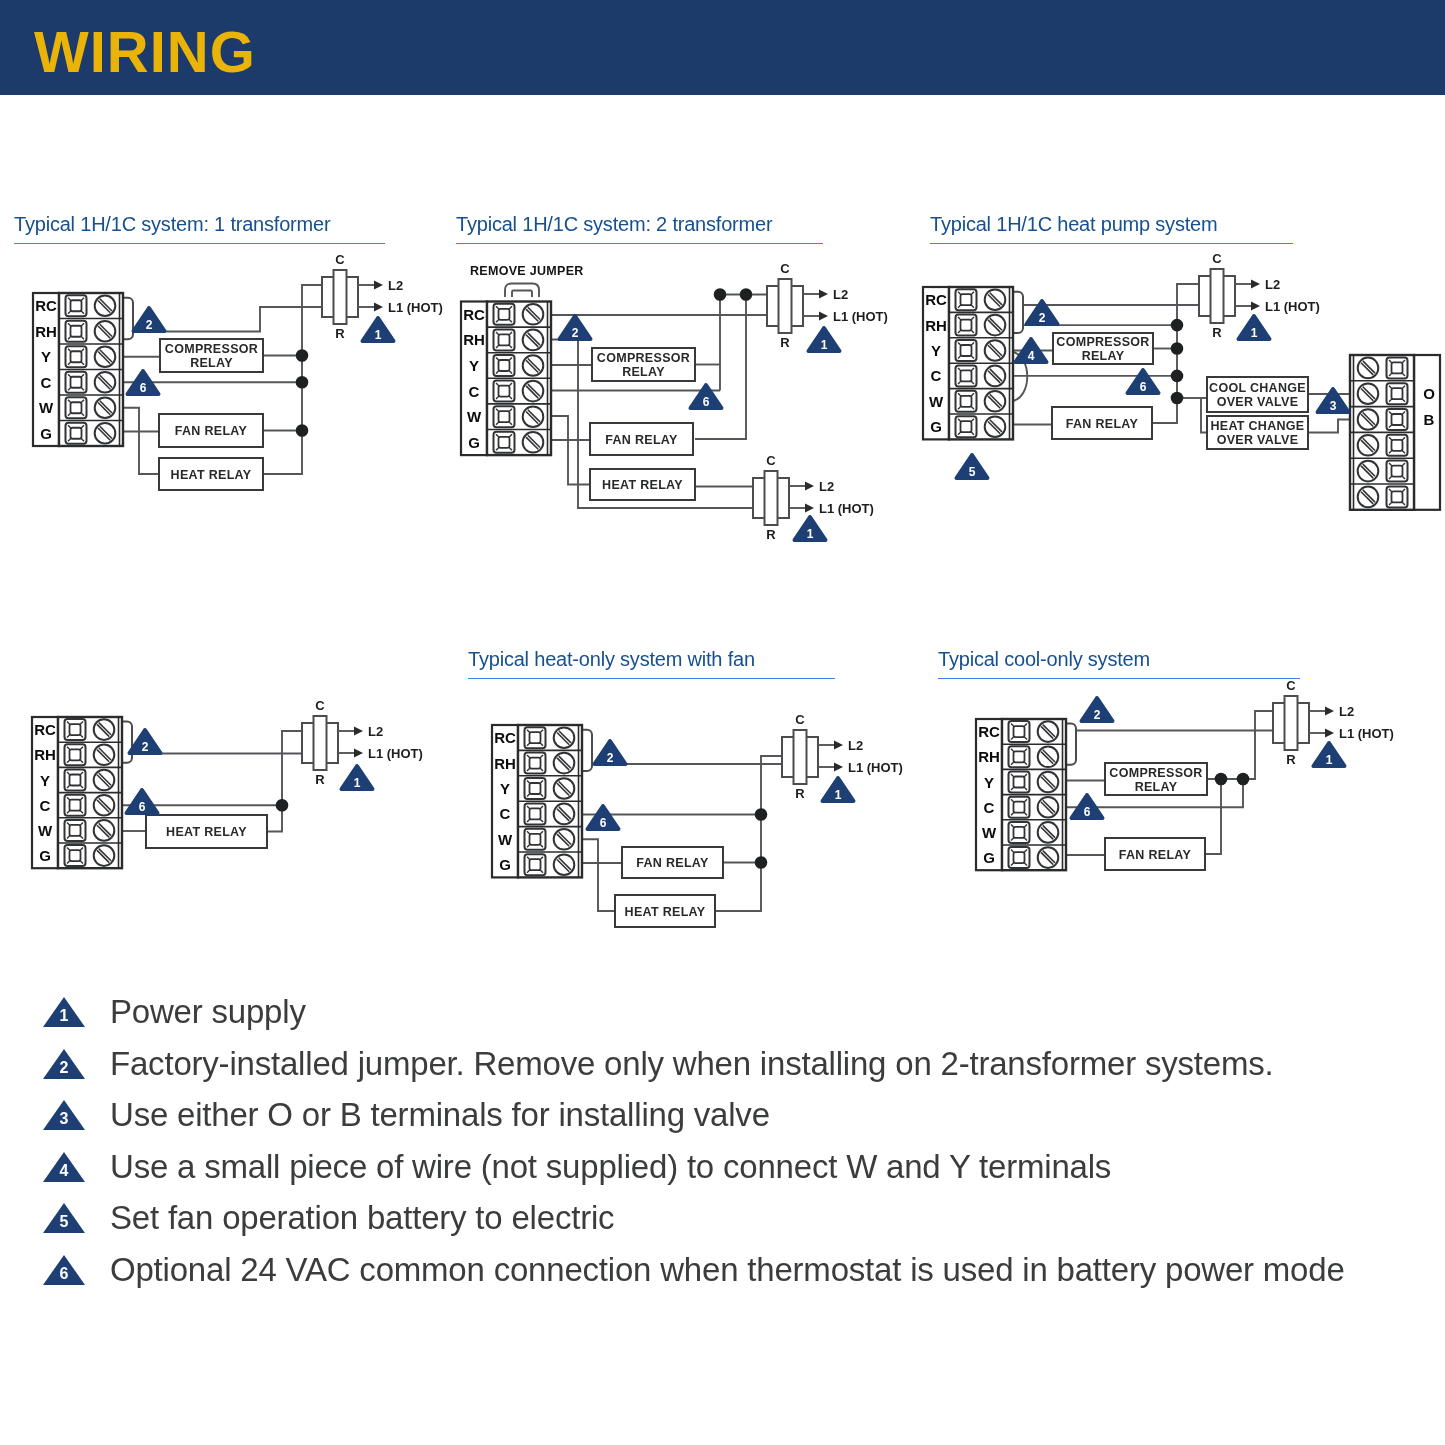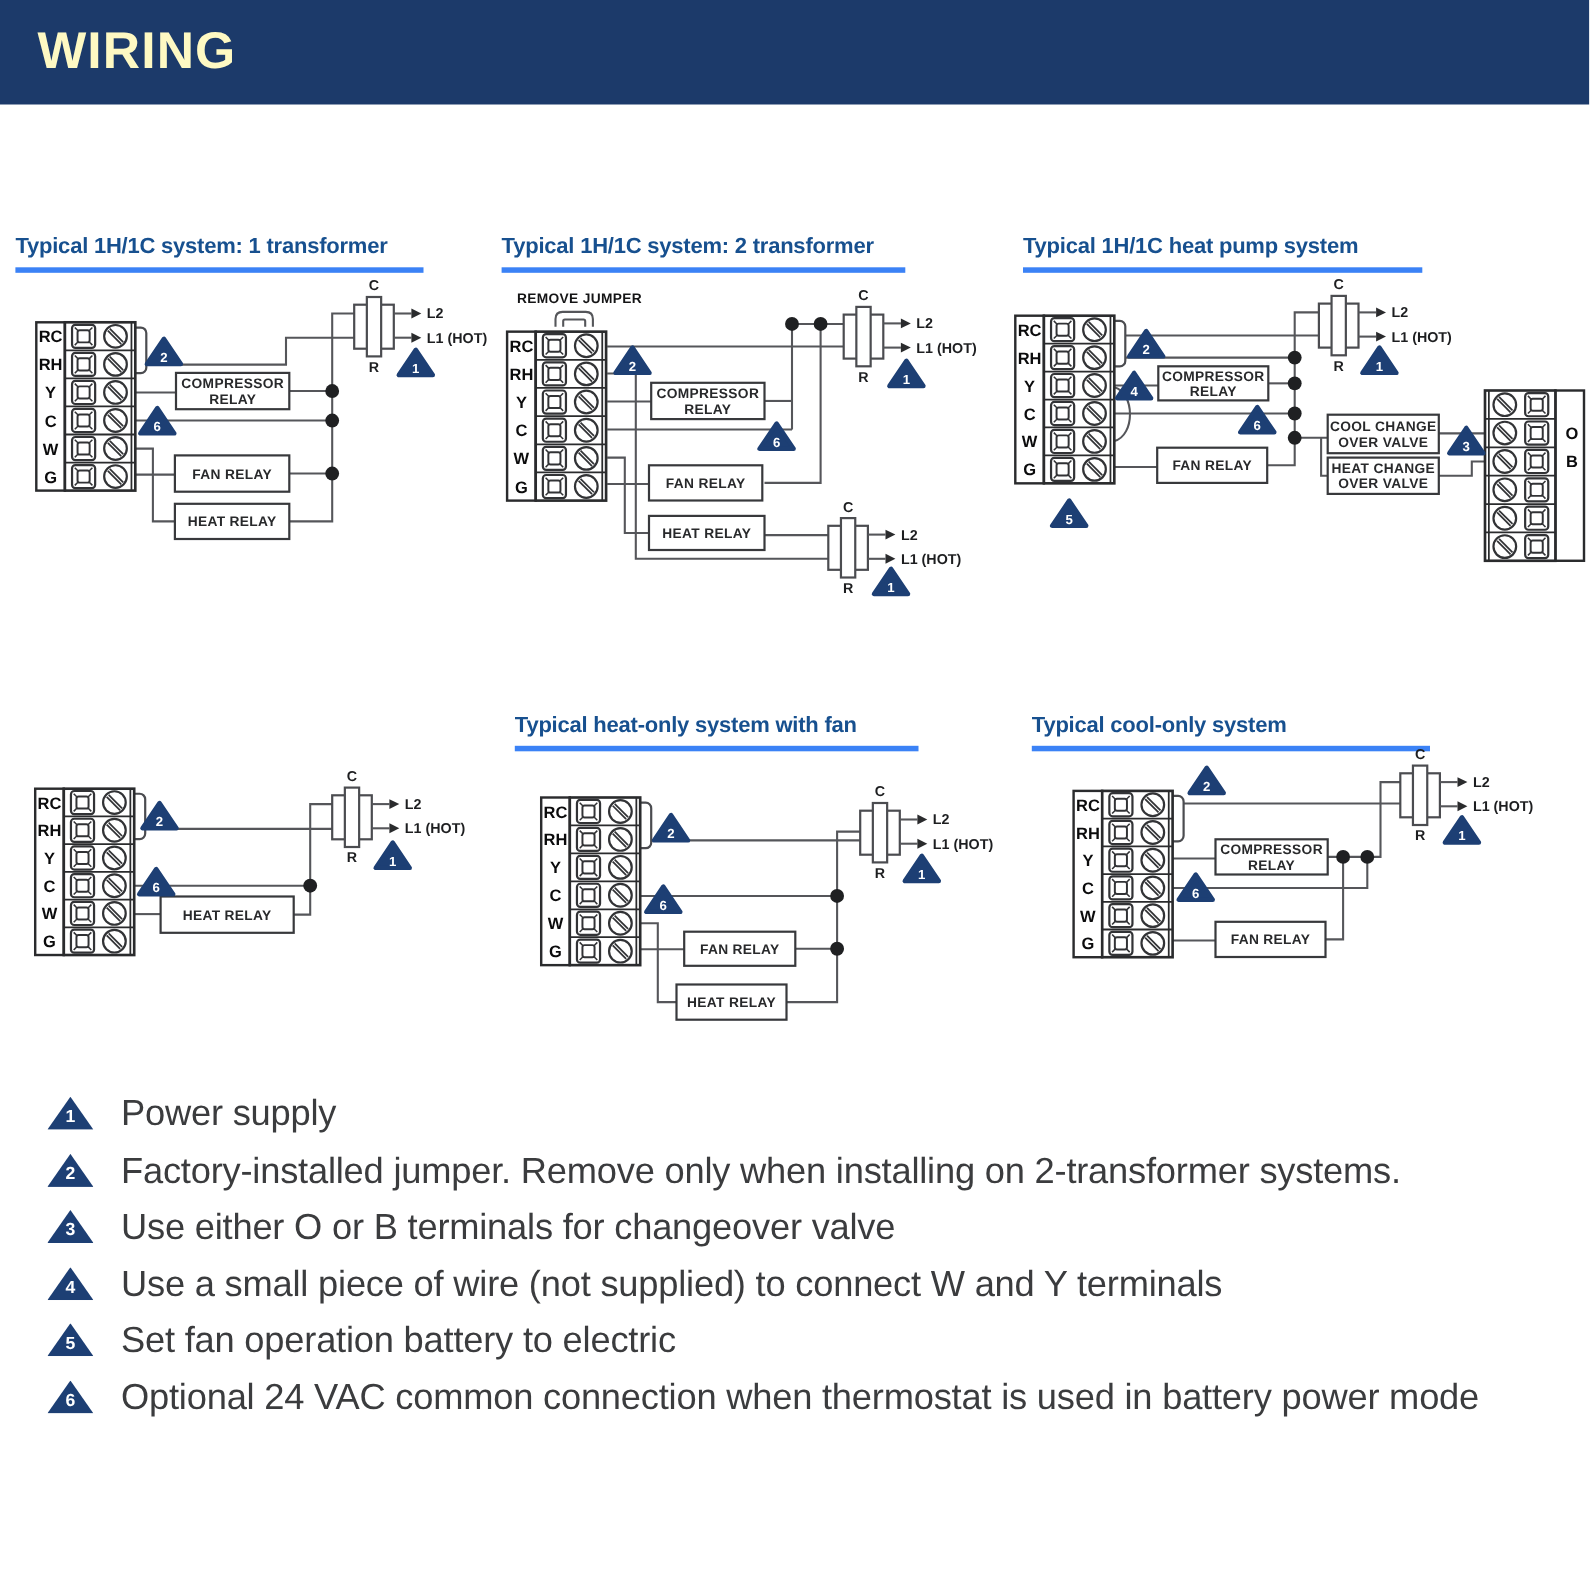--- a/index.html
+++ b/index.html
@@ -4,24 +4,24 @@
 <style>
   :root{
     --header_bg:#1c3a6a; --title_blue:#17508f; --marker_navy:#1d3f74;
     --wire:#55565a; --ink:#2a2b2d; --legend_text:#3b3c3e; --paper:#ffffff;
   }
   html,body{margin:0;padding:0;background:#fff;}
   body{font-family:"Liberation Sans", sans-serif;}
   #page{position:relative;width:1445px;height:1445px;background:var(--paper);overflow:hidden;}
 
   .header-bar{position:absolute;left:0;top:0;width:1445px;height:95px;background:var(--header_bg);}
-  .header-bar h1{margin:0;padding:18px 0 0 34px;color:#fef9c3;font-size:47px;font-weight:bold;letter-spacing:1px;}
-
-  .section-title{position:absolute;font-size:20px;font-weight:bold;color:var(--title_blue);
-    letter-spacing:-0.2px;padding-bottom:7px;border-bottom:5px solid #3b82f6;white-space:nowrap;}
+  .header-bar h1{margin:0;padding:18px 0 0 34px;color:#eab308;font-size:58px;font-weight:bold;letter-spacing:1px;}
+
+  .section-title{position:absolute;font-size:20px;font-weight:normal;color:var(--title_blue);
+    letter-spacing:-0.2px;padding-bottom:7px;border-bottom:1px solid #3b82f6;white-space:nowrap;}
 
   #diagram-canvas{position:absolute;left:0;top:0;}
 
   
   .wire{stroke:var(--wire);stroke-width:1.9;fill:none;}
   .dot{fill:#1f2022;}
   .boxr{fill:#fff;stroke:#38393c;stroke-width:2;}
   .box-label{font-size:12.5px;font-weight:bold;fill:#28292b;letter-spacing:.3px;text-anchor:middle;}
   .blk{stroke:var(--ink);fill:#fff;}
   .blk-line{stroke:var(--ink);stroke-width:1.6;fill:none;}
@@ -878,21 +878,21 @@
   <div class="legend-row" style="top:1048px">
     <div class="legend-tri">
         <span>2</span>
       </div>
     <div class="legend-text">Factory-installed jumper. Remove only when installing on 2-transformer systems.</div>
   </div>
   <div class="legend-row" style="top:1099px">
     <div class="legend-tri">
         <span>3</span>
       </div>
-    <div class="legend-text">Use either O or B terminals for changeover valve</div>
+    <div class="legend-text">Use either O or B terminals for installing valve</div>
   </div>
   <div class="legend-row" style="top:1151px">
     <div class="legend-tri">
         <span>4</span>
       </div>
     <div class="legend-text">Use a small piece of wire (not supplied) to connect W and Y terminals</div>
   </div>
   <div class="legend-row" style="top:1202px">
     <div class="legend-tri">
         <span>5</span>

